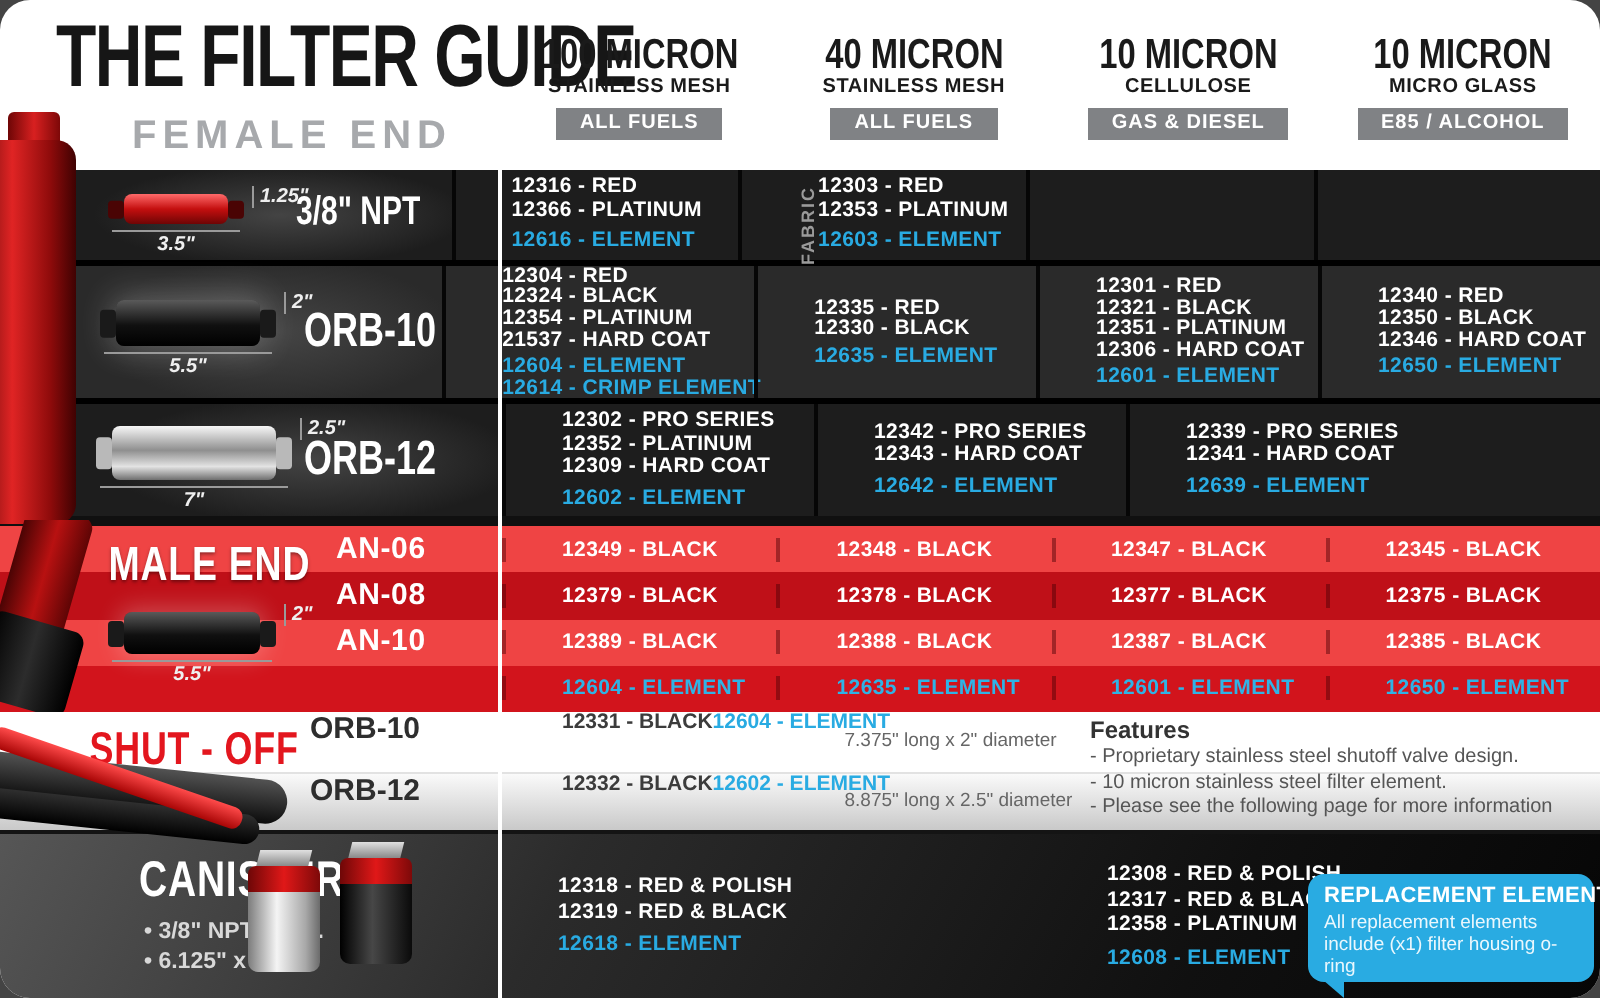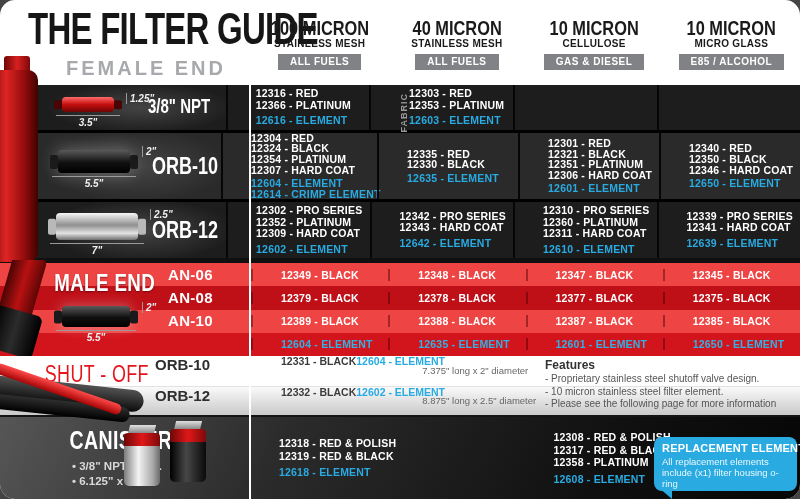--- a/index.html
+++ b/index.html
@@ -84,21 +84,21 @@
 
   
   .shutoff { position:absolute; left:0; top:356px; width:800px; height:61px; background:#fff; border-bottom:2px solid #141414; }
   .srow { display:flex; height:29.5px; }
   .srow-gray { background:linear-gradient(180deg,#fafafa,#c9c9c9); border-top:1px solid #e2e2e2; }
   .sfit { margin-left:155px; font-size:15px; font-weight:800; color:#2e2e2e; align-self:center; }
   .scell { width:137.25px; padding-left:30px; display:flex; flex-direction:row; }
   .sp { font-size:10.5px; font-weight:bold; color:#3c3c3c; line-height:11.5px; white-space:nowrap; }
   .se { font-size:10.5px; font-weight:bold; color:#29abe2; line-height:11.5px; white-space:nowrap; }
   .ssize { width:137.25px; padding-left:34px; font-size:9.5px; color:#666; align-self:center; white-space:nowrap; }
-  .shutoff-title { position:absolute; left:30px; top:361px; font-size:23px; font-weight:400; color:#e3161e; letter-spacing:.5px; z-index:3; }
+  .shutoff-title { position:absolute; left:30px; top:361px; font-size:23px; font-weight:700; color:#e3161e; letter-spacing:.5px; z-index:3; }
   .features { position:absolute; left:545px; top:358px; width:250px; z-index:3; }
   .ftitle { font-size:12px; font-weight:bold; color:#333; margin-bottom:1px; }
   .fitem { font-size:10px; color:#555; line-height:12.5px; white-space:nowrap; }
 
   
   .canister { position:absolute; left:0; top:417px; width:800px; height:82px; background:linear-gradient(118deg,#565656 0%,#2b2b2b 35%,#101010 75%,#060606 100%); }
   .ccells { position:absolute; left:251px; top:0; width:549px; height:82px; display:flex; }
   .ccell { width:137.25px; padding-left:28px; display:flex; flex-direction:column; justify-content:center; }
   .ccell .p, .ccell .e { line-height:12.5px; }
   .can-title { position:absolute; left:55px; top:426px; font-size:25px; font-weight:900; color:#fff; letter-spacing:.5px; z-index:3; }
@@ -161,21 +161,21 @@
     <div class="dcell"></div>
     <div class="dcell"></div>
   </div>
 
   <div class="frow row-mid tight" style="top:133px;height:69px;border-bottom:3px solid #000;">
     <div class="lcell"></div>
     <div class="dcell">
       <div class="p">12304 - RED</div>
       <div class="p">12324 - BLACK</div>
       <div class="p">12354 - PLATINUM</div>
-      <div class="p">12307 - HARD COAT</div>
+      <div class="p">21537 - HARD COAT</div>
       <div class="egrp">
         <div class="e">12604 - ELEMENT</div>
         <div class="e">12614 - CRIMP ELEMENT</div>
       </div>
     </div>
     <div class="dcell">
       <div class="p">12335 - RED</div>
       <div class="p">12330 - BLACK</div>
       <div class="egrp">
           <div class="e">12635 - ELEMENT</div>
@@ -208,28 +208,20 @@
       <div class="p">12309 - HARD COAT</div>
       <div class="egrp">
           <div class="e">12602 - ELEMENT</div>
         </div>
     </div>
     <div class="dcell">
       <div class="p">12342 - PRO SERIES</div>
       <div class="p">12343 - HARD COAT</div>
       <div class="egrp">
           <div class="e">12642 - ELEMENT</div>
-        </div>
-    </div>
-    <div class="dcell">
-      <div class="p">12310 - PRO SERIES</div>
-      <div class="p">12360 - PLATINUM</div>
-      <div class="p">12311 - HARD COAT</div>
-      <div class="egrp">
-          <div class="e">12610 - ELEMENT</div>
         </div>
     </div>
     <div class="dcell">
       <div class="p">12339 - PRO SERIES</div>
       <div class="p">12341 - HARD COAT</div>
       <div class="egrp">
           <div class="e">12639 - ELEMENT</div>
         </div>
     </div>
   </div>

